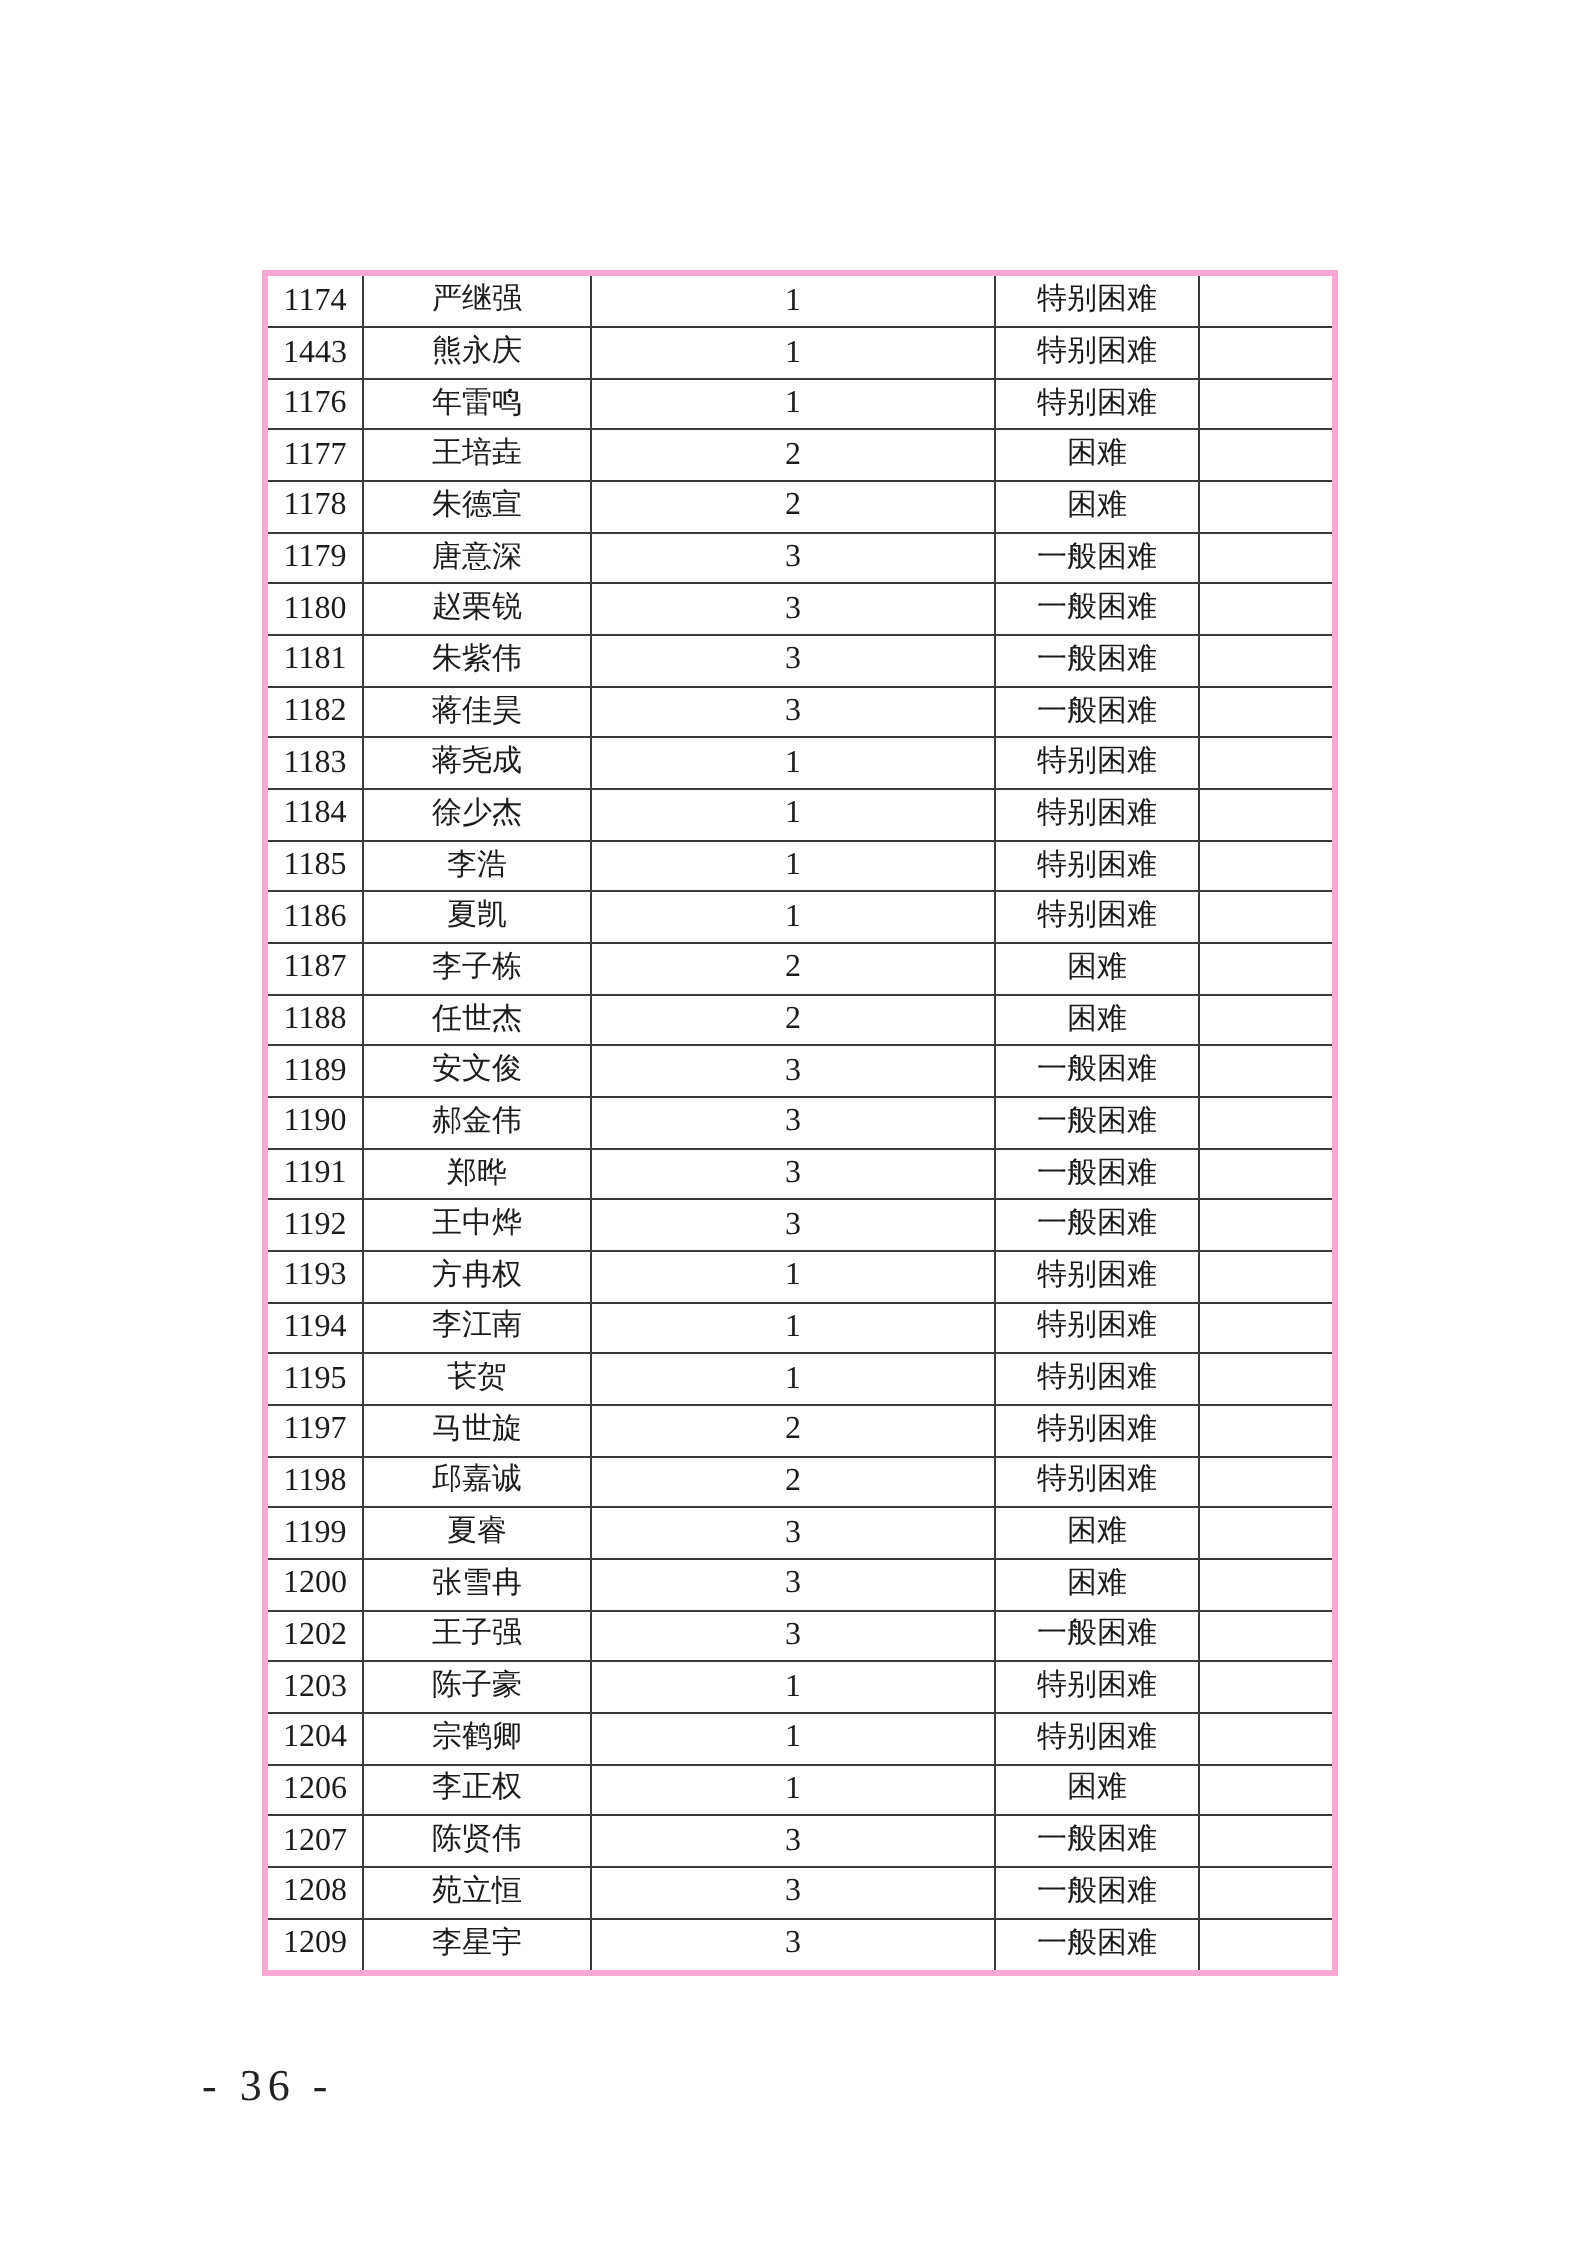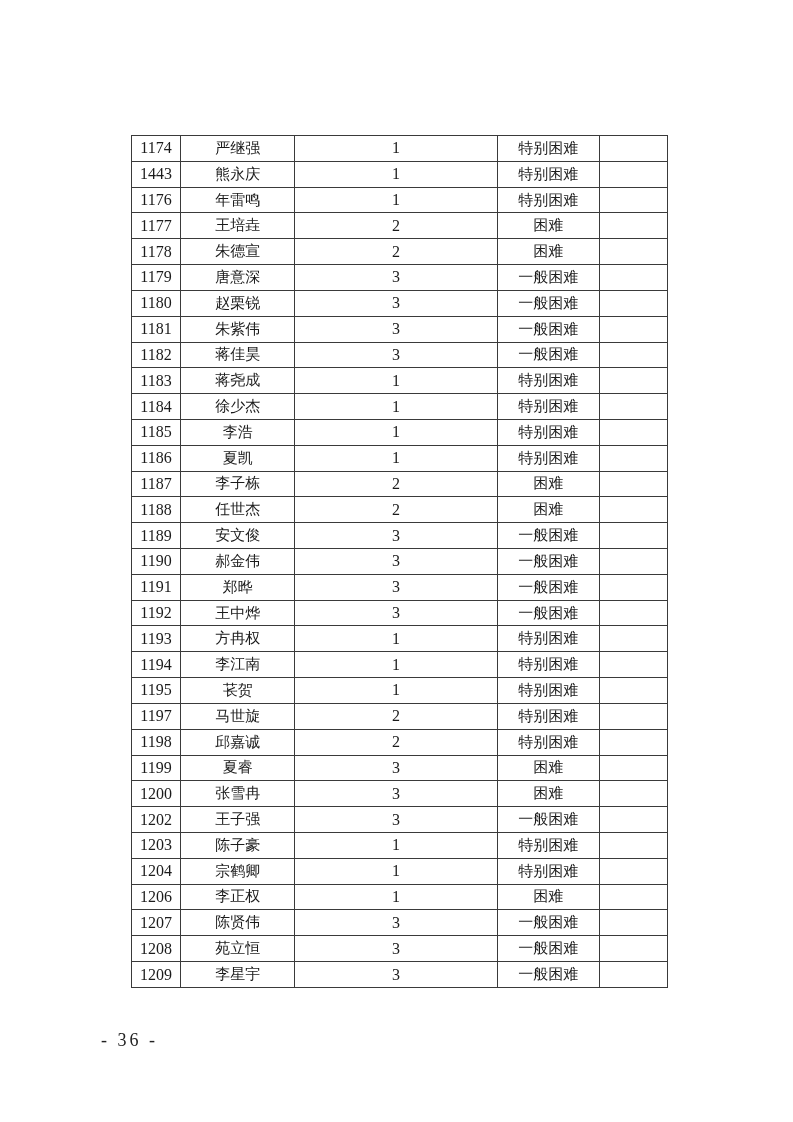--- a/index.html
+++ b/index.html
@@ -16,41 +16,41 @@
     font-family: "Liberation Serif", "DejaVu Serif", serif;
   }
   table.roster {
     position: absolute;
     left: 131px;
     top: 135px;
     width: 537px;
     height: 853px;
     border-collapse: collapse;
     table-layout: fixed;
-    border: 1px solid #f9a8d4;
+    border: 3px solid #f9a8d4;
   }
   table.roster td {
     border: 1px solid #3a3a3a;
     padding: 0;
     text-align: center;
     vertical-align: middle;
     font-size: 15px;
     color: #1b1b1b;
     line-height: 1;
     font-family: "Liberation Serif", "DejaVu Serif", serif;
     overflow: hidden;
     white-space: nowrap;
   }
   table.roster td.c-serial   { font-size: 16px; }
   table.roster td.c-category { font-size: 16px; }
   .footer {
     position: absolute;
     left: 101px;
     top: 1030px;
-    font-size: 18px;
+    font-size: 22px;
     color: #222222;
     letter-spacing: 3px;
     font-family: "Liberation Serif", "DejaVu Serif", serif;
   }
 </style>
 </head>
 <body>
 
 <div class="page">
 

